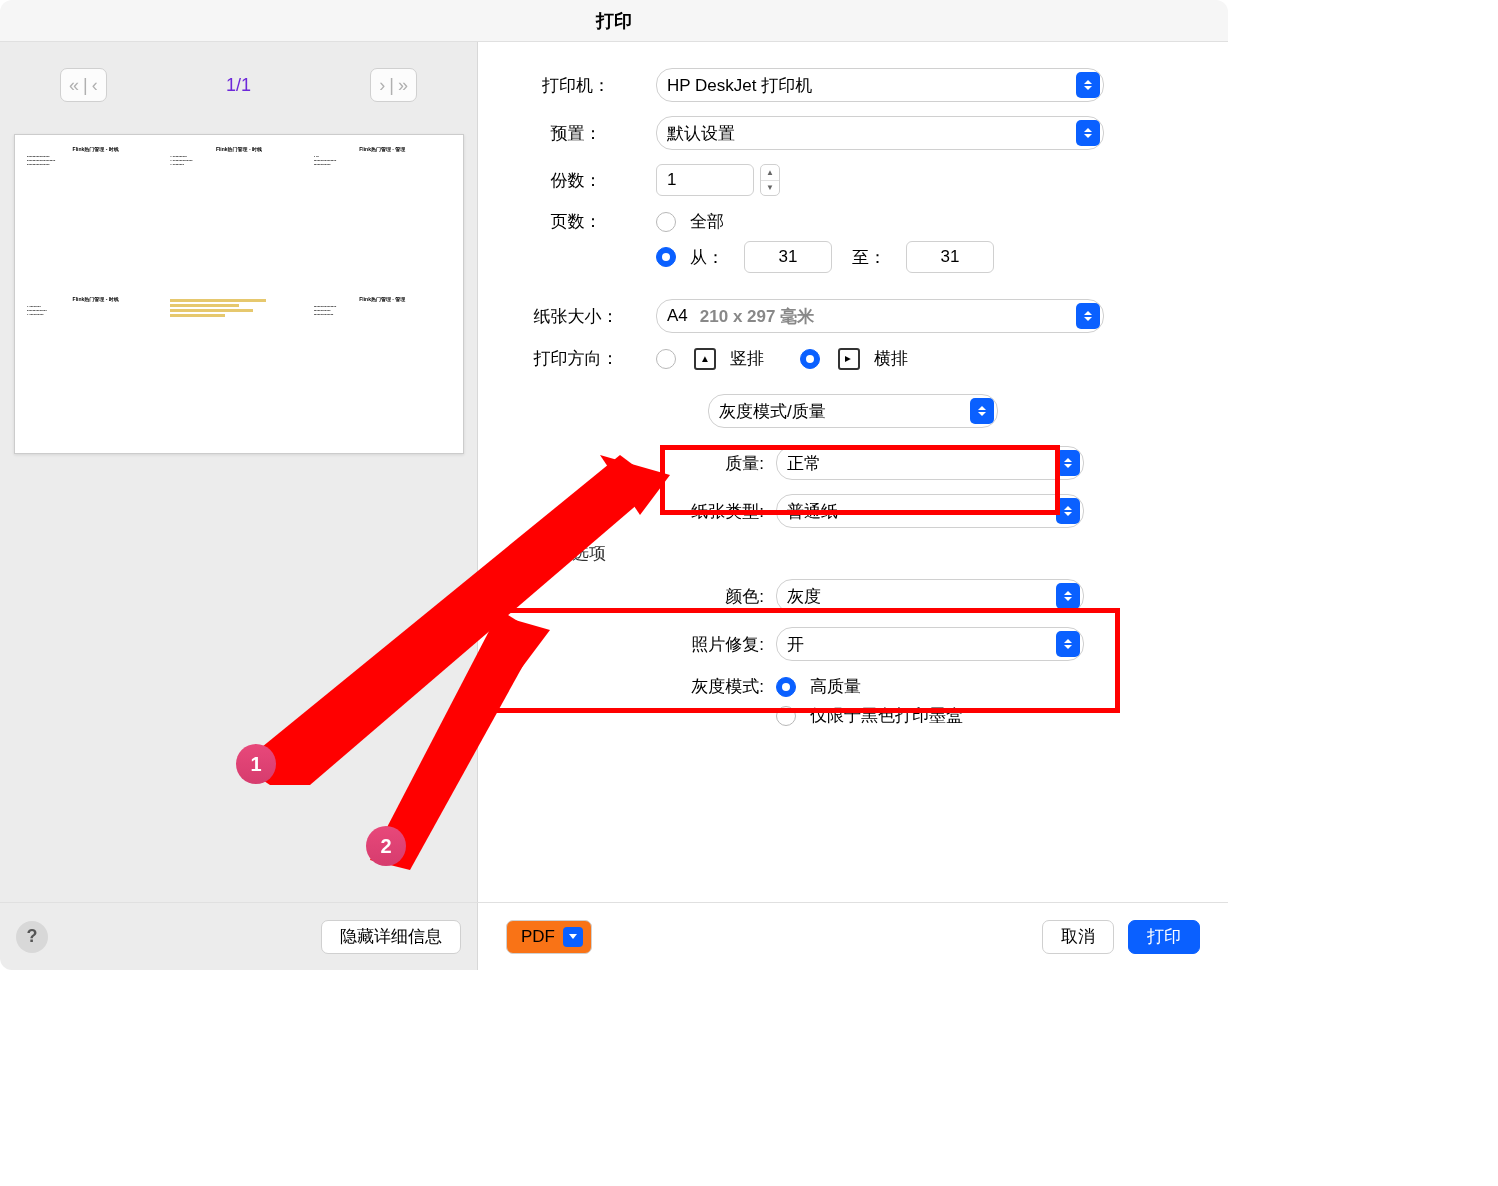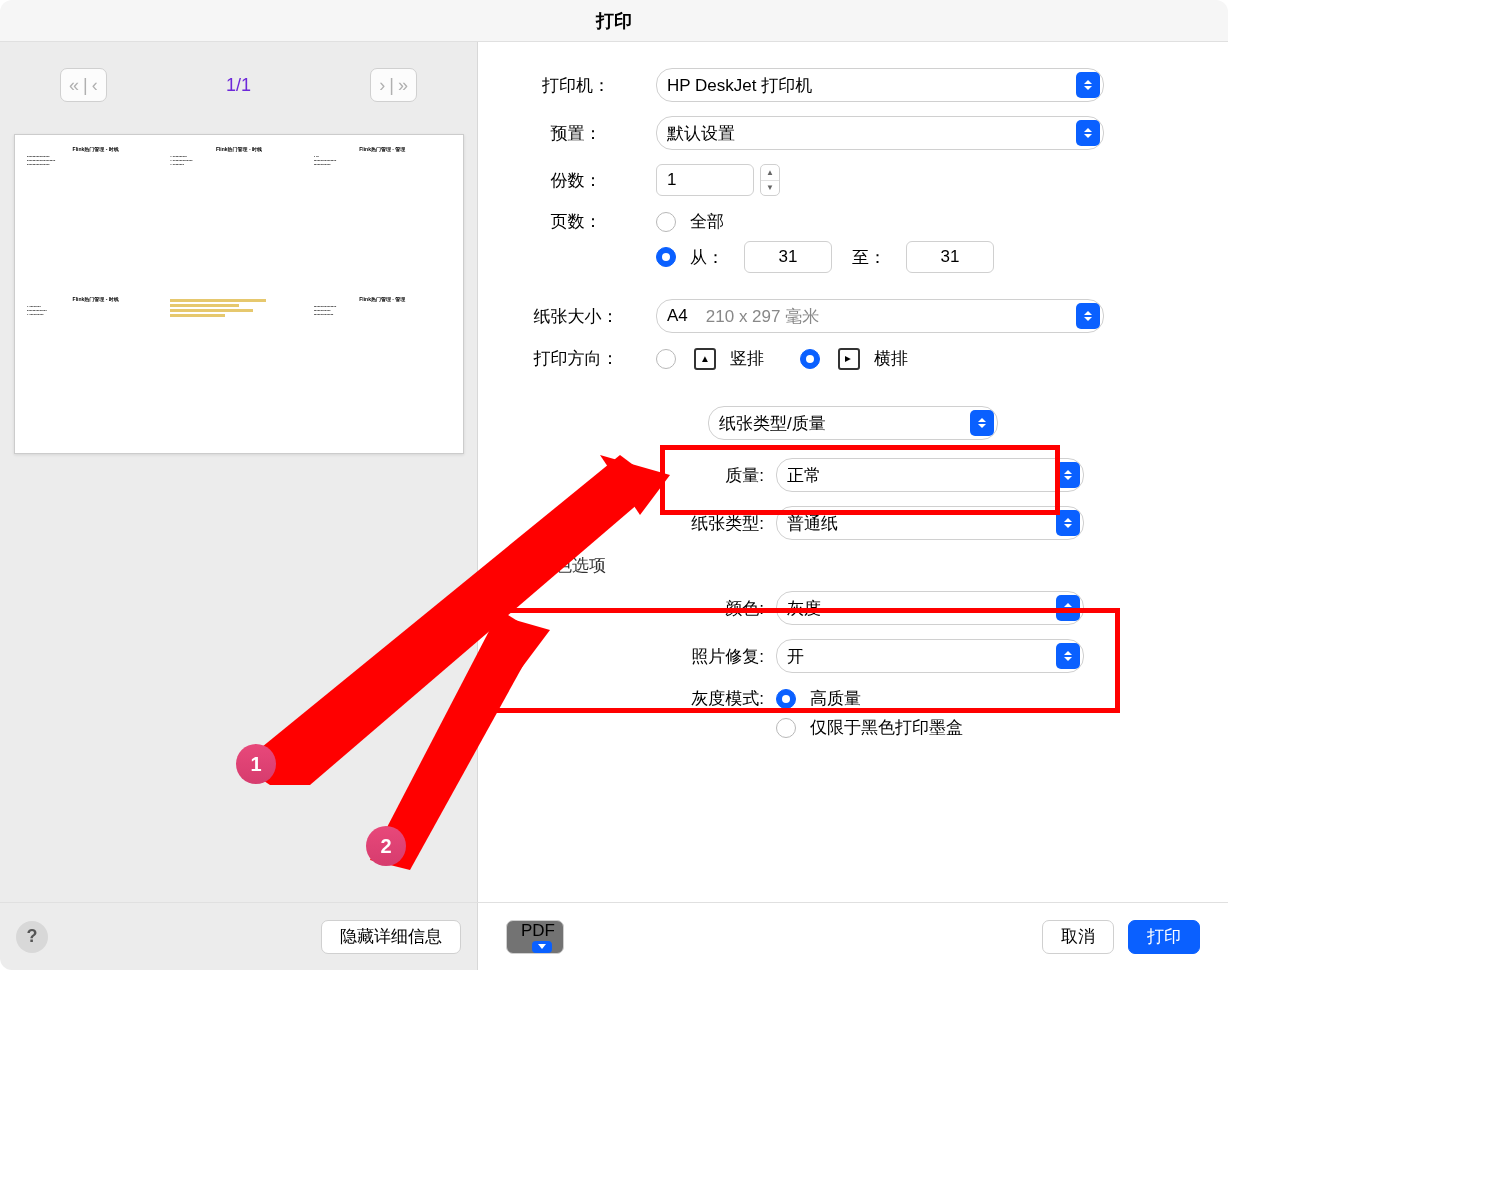--- a/index.html
+++ b/index.html
@@ -243,43 +243,43 @@
     .help-btn {
       width: 32px; height: 32px;
       border-radius: 50%;
       background: #d8d8d8;
       color: #555;
       display:flex; align-items:center; justify-content:center;
       font-size: 18px;
       font-weight: 600;
     }
     .pdf-btn {
-      background:#737373; border:1px solid #d0d0d0; border-radius:7px;
-      height:34px; padding:0 8px 0 14px; display:inline-flex; align-items:center;flex-direction:column;
+      background:#f97316; border:1px solid #d0d0d0; border-radius:7px;
+      height:34px; padding:0 8px 0 14px; display:inline-flex; align-items:center;
     }
     .pdf-btn .caret-down {
       width: 20px; height: 20px; background:#0a60ff; border-radius:4px;
       margin-left:8px; display:flex; align-items:center; justify-content:center;
     }
     .pdf-btn .caret-down::after {
       content:''; border-left:4px solid transparent; border-right:4px solid transparent;
       border-top:5px solid #fff;
     }
     
     .red-box { position:absolute; border:5px solid #ff0000; z-index:50; pointer-events:none;}
     .arrow-svg { position:absolute; z-index:49; pointer-events:none;}
     .callout {
       position:absolute;
       width:40px; height:40px; border-radius:50%;
       background: linear-gradient(#e8487a,#d63c6e);
       color:#fff; font-size:20px; font-weight:600;
       display:flex; align-items:center; justify-content:center;
       z-index:51;
     }
-    .gray-sub { color:#888; margin-left:18px;}
+    .gray-sub { color:#888; margin-left:12px;font-weight:bold;}
   </style>
 </head>
 <body>
 
 <div class="titlebar">
   <span>打印</span>
 </div>
 
 <div class="main">
 
@@ -361,36 +361,36 @@
 
     <div class="form-row">
       <div class="form-label">纸张大小：</div>
       <div class="select-box">
         <span>A4</span>
         <span class="gray-sub">210 x 297 毫米</span>
         <div class="select-caret"></div>
       </div>
     </div>
 
-    <div class="form-row" style="margin-bottom:36px;">
+    <div class="form-row" style="margin-bottom:24px;">
       <div class="form-label">打印方向：</div>
       <div class="radio-row" style="gap:10px;">
         <span class="radio"></span>
         <span class="orient-icon">▲</span>
         <span>竖排</span>
         <span style="width:16px;"></span>
         <span class="radio checked"></span>
         <span class="orient-icon" style="transform:rotate(90deg)">▲</span>
         <span>横排</span>
       </div>
     </div>
 
     <div style="display:flex; justify-content:center; margin-bottom:18px;">
       <div class="select-box sm" style="width:290px;">
-        <span>纸张类型/质量</span>
+        <span>灰度模式/质量</span>
         <div class="select-caret"></div>
       </div>
     </div>
 
     <div class="form-row">
       <div class="form-label-sm">质量:</div>
       <div class="select-box sm">
         <span>正常</span>
         <div class="select-caret"></div>
       </div>

